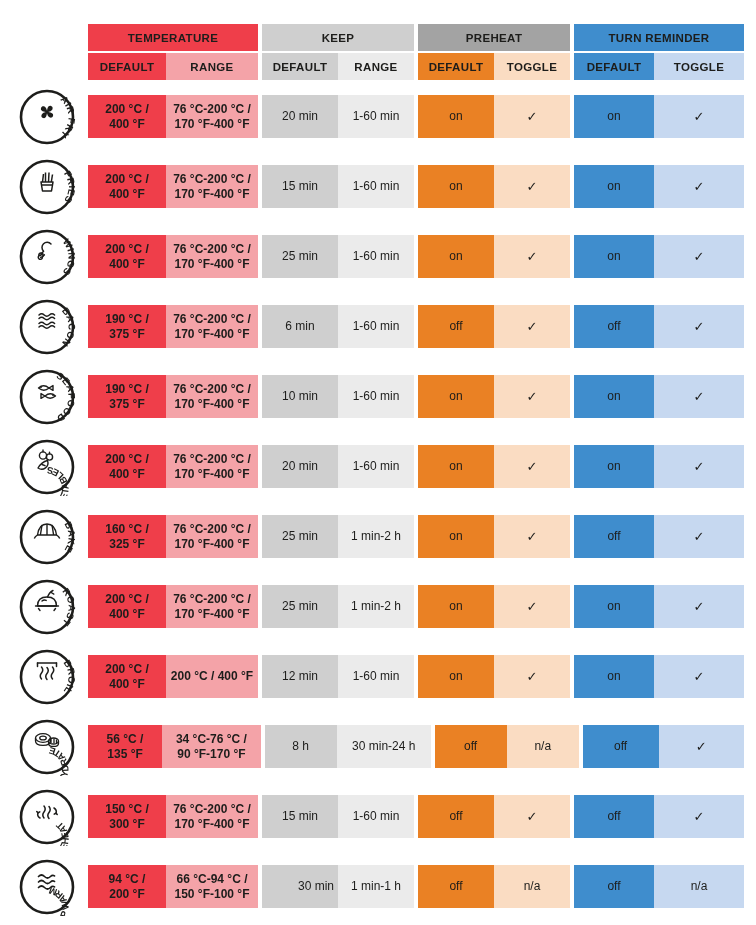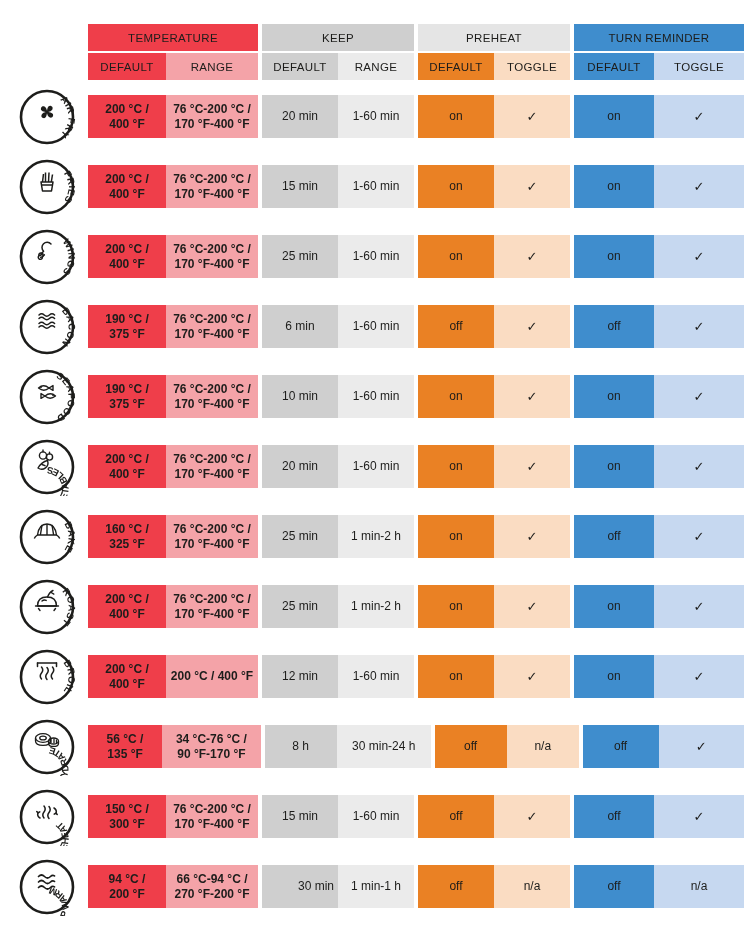--- a/index.html
+++ b/index.html
@@ -5,35 +5,35 @@
   * { box-sizing: border-box; margin: 0; padding: 0; }
   html, body {
     width: 756px; height: 925px;
     background: #ffffff;
     font-family: "Liberation Sans", sans-serif;
     overflow: hidden;
   }
   #sheet { position: relative; width: 756px; height: 925px; background:#fff; }
 
   
-  .hdr-wrap { position:absolute; left:88px; top:24px; width:656px; }
+  .hdr-wrap { position:absolute; left:88px; top:24px; width:656px;font-weight:bold; }
   .hdr-row { display:flex; width:100%; }
   .hdr-row.group { height:27px; margin-bottom:2px; }
   .hdr-row.sub   { height:27px; }
   .hdr-cell {
     display:flex; align-items:center; justify-content:center;
     font-size:11.5px; letter-spacing:.35px; color:#1d1d1b;
     white-space:nowrap; overflow:hidden;
   }
   .gap { background:transparent; }
 
   
   .g-temp { background:#ef3e4a; }
   .g-time { background:#cfcfcf; }
-  .g-pre  { background:#e5e5e5; }
+  .g-pre  { background:#a3a3a3; }
   .g-turn { background:#3f8dcd; }
 
   
   .s-temp-def { background:#ef3e4a; }
   .s-temp-rng { background:#f4a3a8; }
   .s-time-def { background:#cfcfcf; }
   .s-time-rng { background:#ebebeb; }
   .s-pre-def  { background:#ea8124; }
   .s-pre-tog  { background:#fadcc2; }
   .s-turn-def { background:#3f8dcd; }
@@ -685,21 +685,21 @@
             <text font-family="Liberation Sans, sans-serif" font-size="9.5" font-weight="700" fill="#1d1d1b" letter-spacing="0.3"><textPath href="#arc11" startOffset="50%" text-anchor="middle">KEEP WARM</textPath></text>
           </svg>
         </div>
         <div class="cells">
           <div class="cell c-temp-def" style="width: 78px;">
             <span>94 °C /</span>
             <span>200 °F</span>
           </div>
           <div class="cell c-temp-rng" style="width: 92px;">
             <span>66 °C-94 °C /</span>
-            <span>270 °F-200 °F</span>
+            <span>150 °F-100 °F</span>
           </div>
           <div class="cell gap" style="width: 4px;"></div>
           <div class="cell c-time-def" style="width: 76px; padding-left: 32px;">
             <span>30 min</span>
           </div>
           <div class="cell c-time-rng" style="width: 76px;">
             <span>1 min-1 h</span>
           </div>
           <div class="cell gap" style="width: 4px;"></div>
           <div class="cell c-pre-def" style="width: 76px;">

